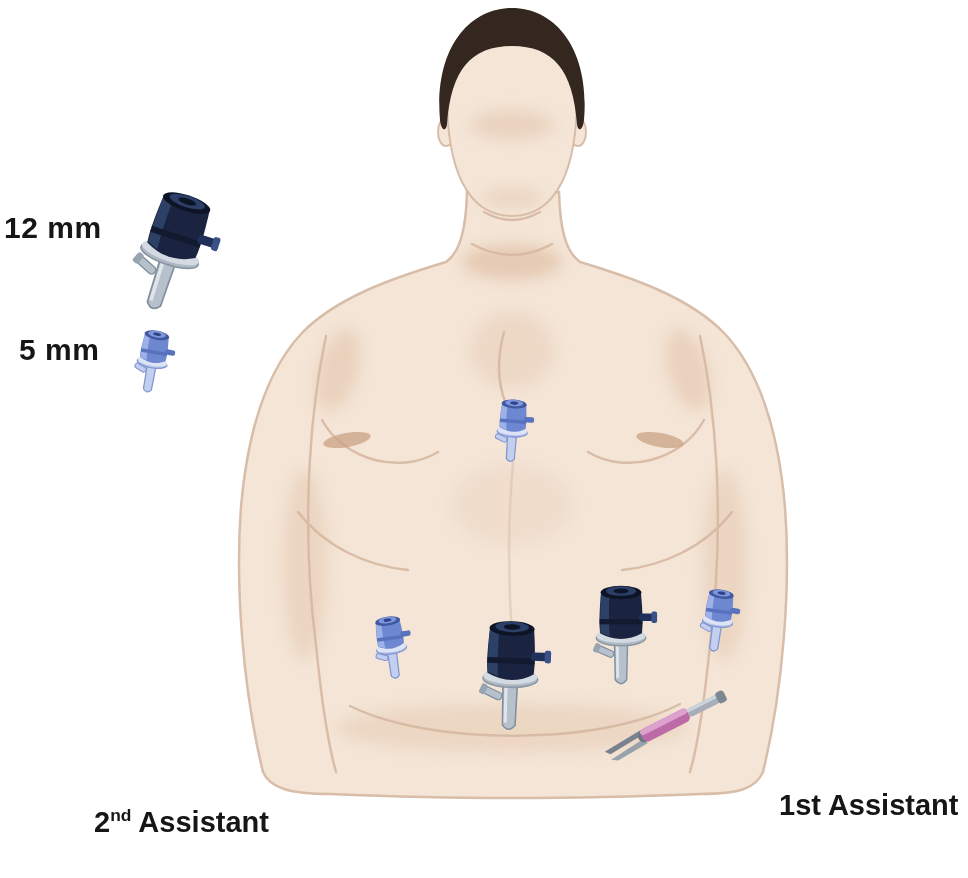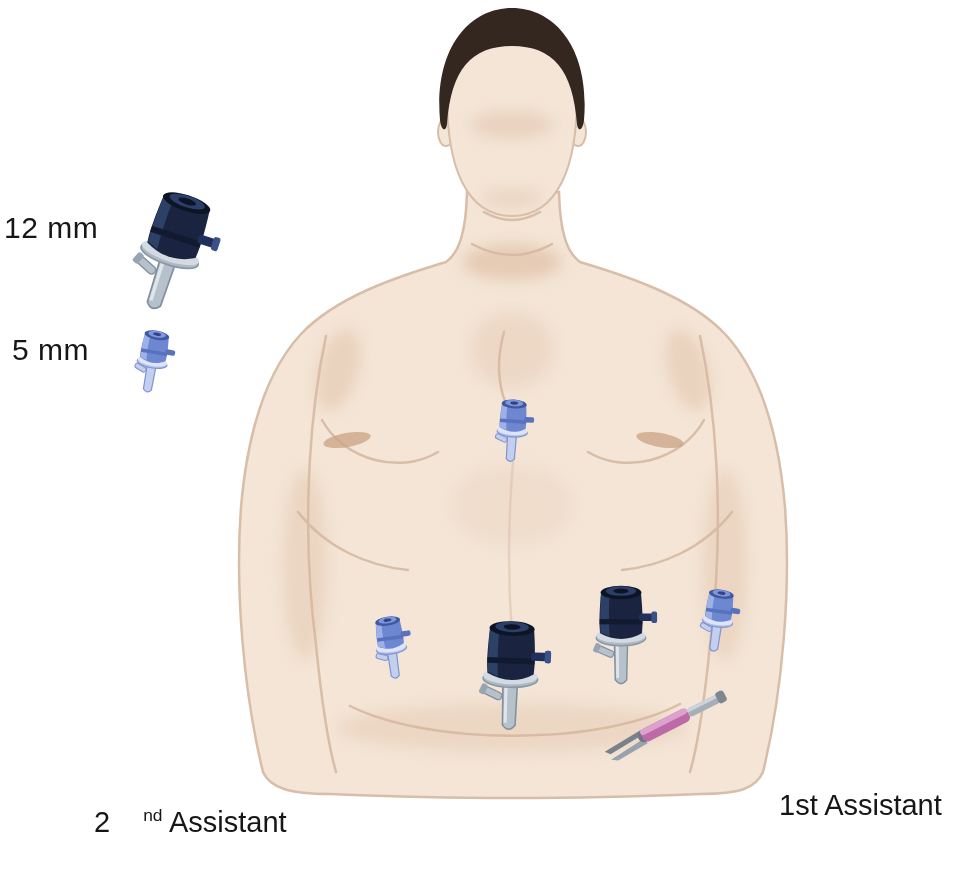--- a/index.html
+++ b/index.html
@@ -1,28 +1,28 @@
 <!DOCTYPE html>
 <html><head>
 <meta charset="utf-8">
 <style>
   html,body{margin:0;padding:0;background:#ffffff;}
   .stage{
     position:relative;width:968px;height:878px;background:#ffffff;
-    font-family:"Liberation Sans",sans-serif;overflow:hidden;color:#161616;
+    font-family:"Liberation Sans",sans-serif;overflow:hidden;color:#161616;font-weight:bold;
   }
   .stage svg{position:absolute;left:0;top:0;}
   .legend-label{position:absolute;font-size:30px;letter-spacing:0.5px;}
   #label-12mm{left:4px;top:211px;}
-  #label-5mm{left:12px;top:333px;}
+  #label-5mm{left:19px;top:333px;}
   .cap{position:absolute;font-size:29px;}
   #cap-2nd{left:94px;top:806px;}
   #cap-surgeon{left:458px;top:842px;}
   #cap-1st{left:779px;top:789px;}
-  sup{font-size:0.6em;line-height:0;margin-left:33px;}
+  sup{font-size:0.6em;line-height:0;}
 </style>
 </head>
 <body>
 
 <div class="stage">
 
   <svg width="968" height="878" viewBox="0 0 968 878">
     <defs>
       <filter id="soft" x="-60%" y="-60%" width="220%" height="220%">
         <feGaussianBlur stdDeviation="7"></feGaussianBlur>

